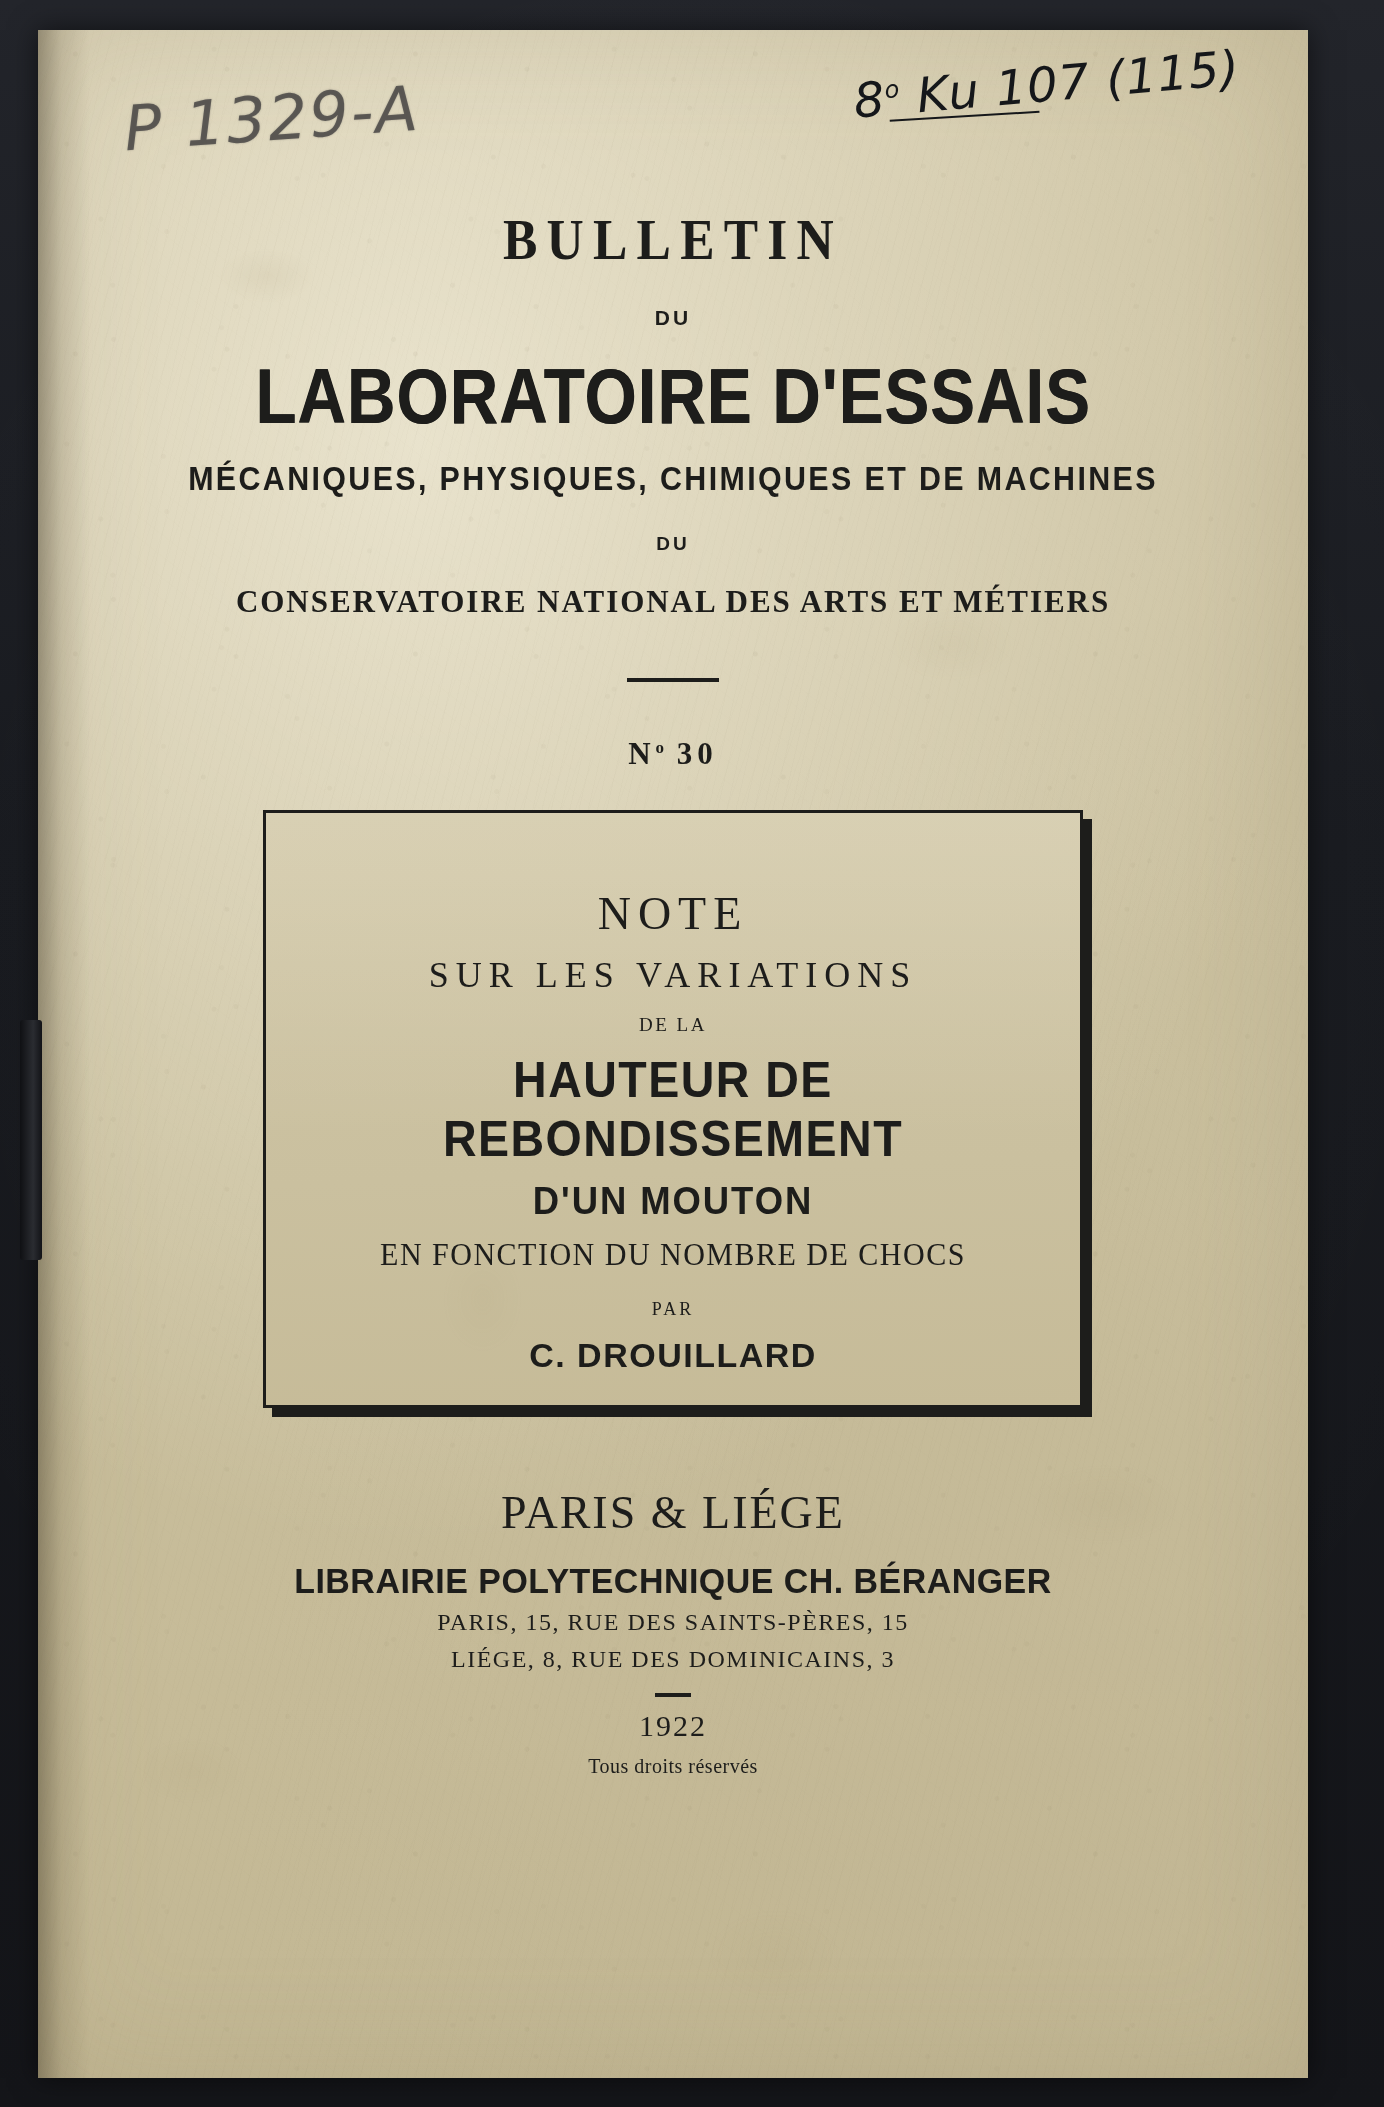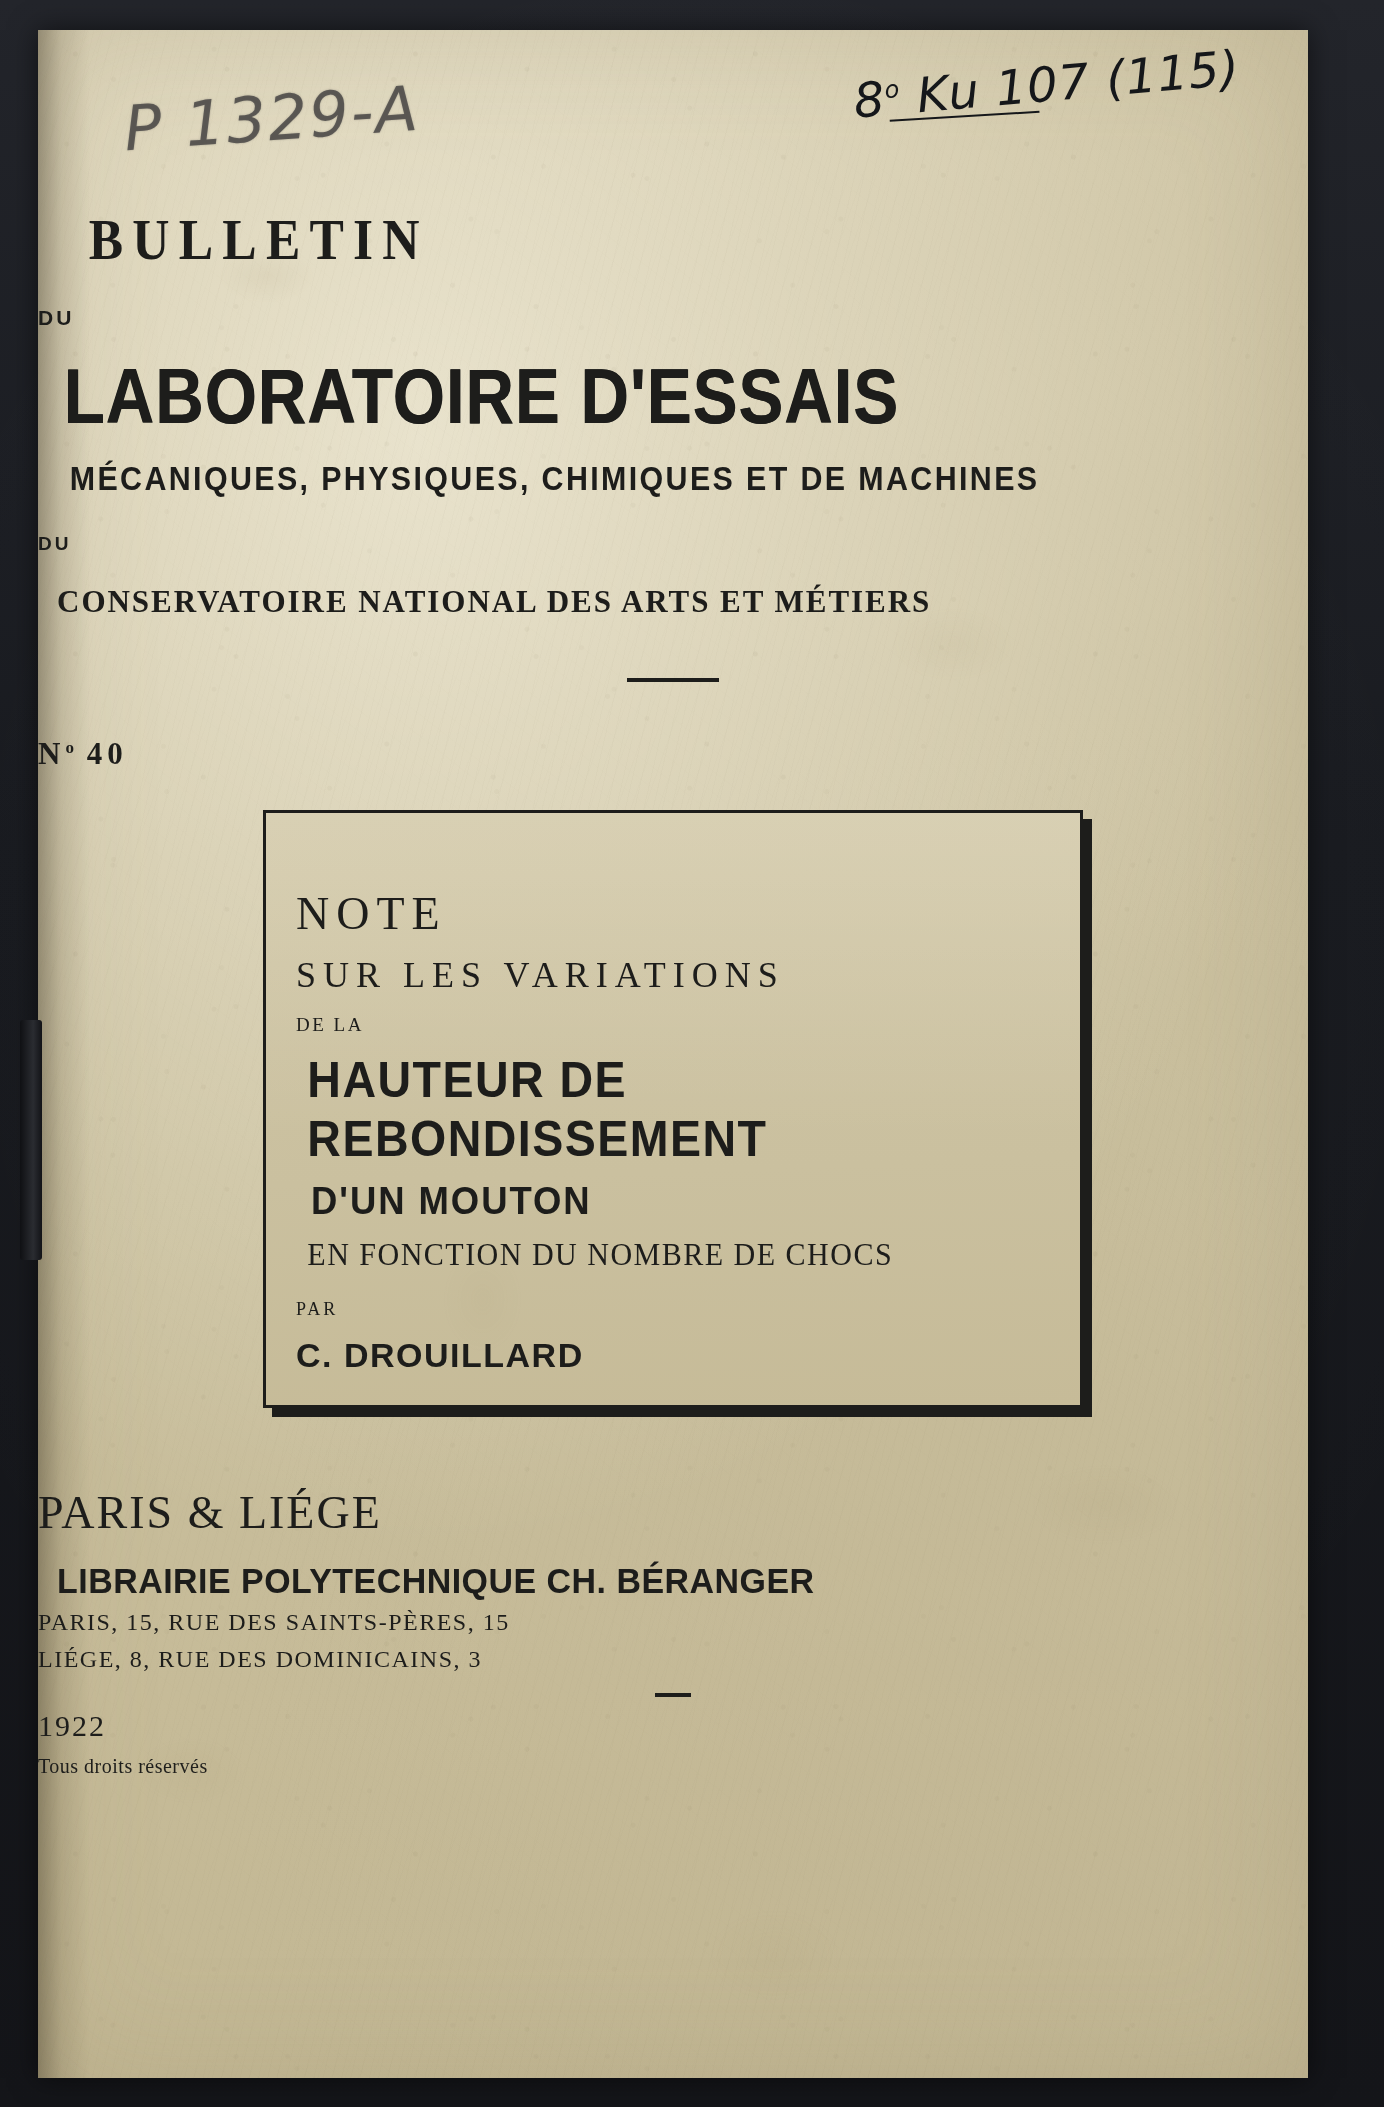--- a/index.html
+++ b/index.html
@@ -143,21 +143,21 @@
     width: 150px;
     margin: -4px 0 0 34px;
     transform: rotate(1.5deg);
   }
 
   
   .content {
     position: absolute;
     left: 0; right: 0;
     top: 0;
-    text-align: left;
+    text-align: center;
   }
 
   
   .ink { color: #1d1d1b; }
 
   .t-bulletin {
     margin-top: 178px;
     font-family: "Liberation Serif", serif;
     font-weight: 700;
     font-size: 56px;
@@ -421,21 +421,21 @@
       <div class="ink t-specialites">MÉCANIQUES, PHYSIQUES, CHIMIQUES ET DE MACHINES</div>
 
       <div class="ink t-du-2">DU</div>
 
       <div class="ink t-conservatoire">CONSERVATOIRE NATIONAL DES ARTS ET MÉTIERS</div>
 
       <div class="rule-short"></div>
 
       <div class="ink t-numero">
         <span>N</span><span class="sup">o</span>
-        <span>40</span>
+        <span>30</span>
       </div>
 
       <div class="frame-wrap">
         <div class="frame-shadow"></div>
         <div class="frame">
 
           <div class="ink t-note">NOTE</div>
 
           <div class="ink t-sur-les">SUR LES VARIATIONS</div>
 

